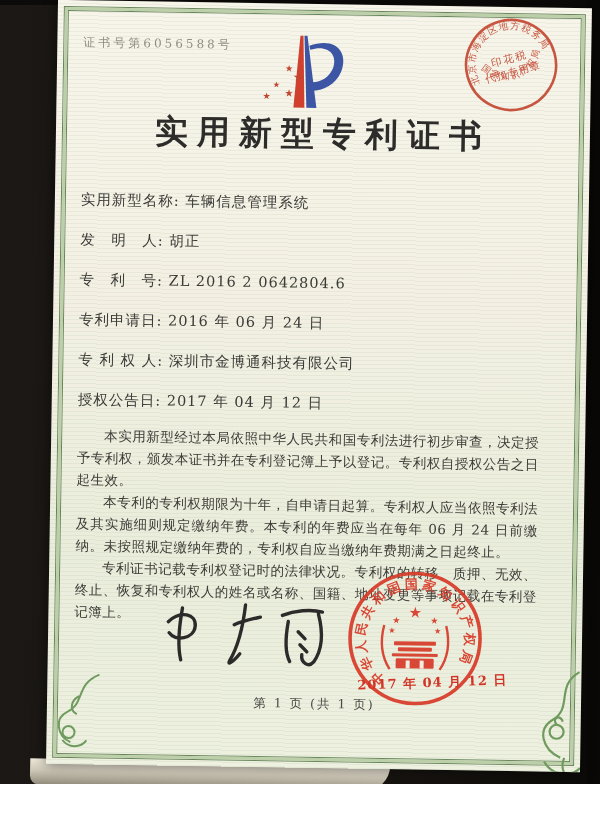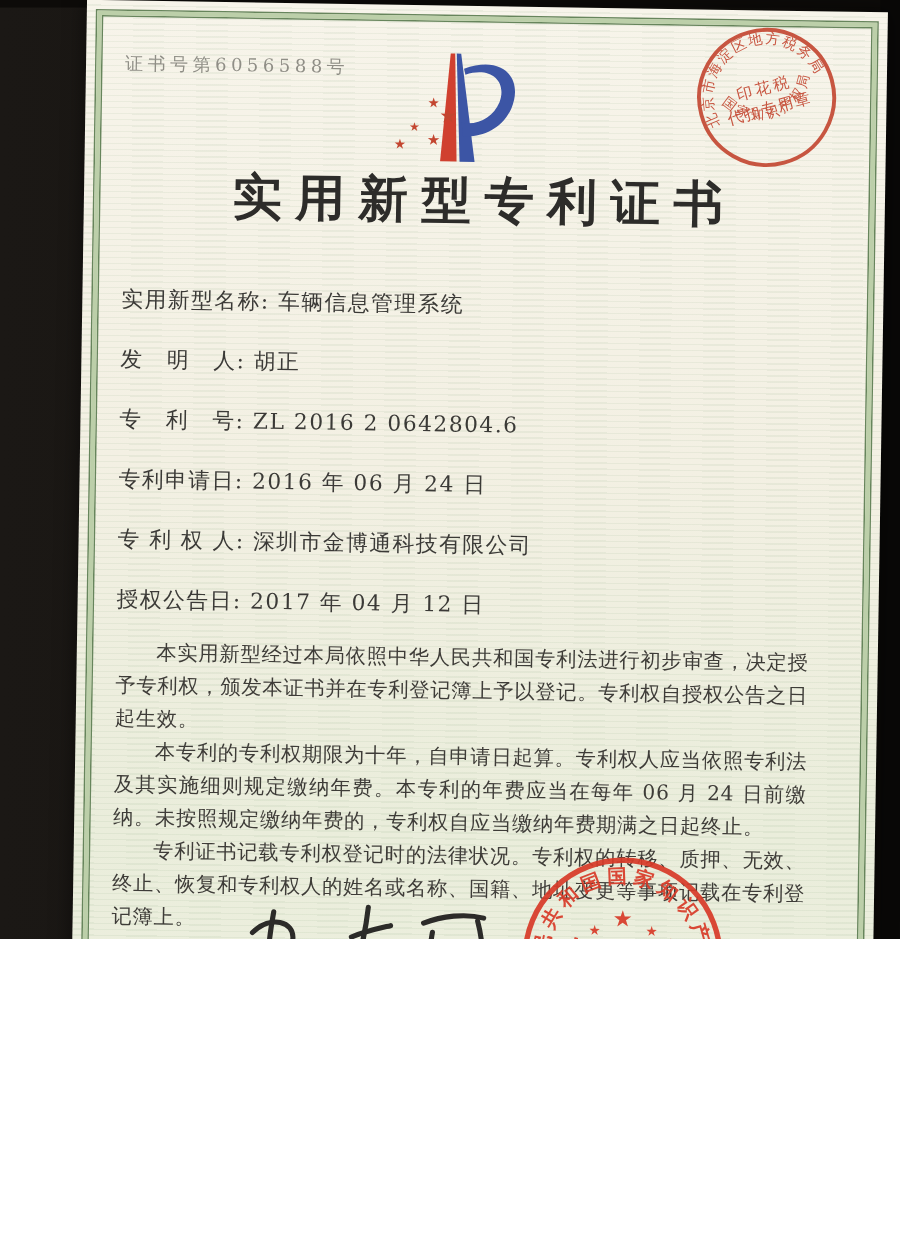--- a/index.html
+++ b/index.html
@@ -1,17 +1,17 @@
 <!DOCTYPE html>
 <html><head>
 <meta charset="utf-8">
 <style>
   html,body{margin:0;padding:0;}
   .scene{
-    position:relative;width:600px;height:626px;overflow:hidden;
+    position:relative;width:600px;height:784px;overflow:hidden;
     background:linear-gradient(90deg,#1b1815 0%,#16130f 70%,#0c0a08 100%);
     font-family:"DejaVu Serif","Liberation Serif",serif;
   }
   .edge-top{position:absolute;left:0;top:0;width:100%;height:5px;background:#0d0b09;}
   .edge-right{position:absolute;right:0;top:0;width:13px;height:100%;background:#090807;}
   .page-under{
     position:absolute;left:30px;top:762px;width:360px;height:26px;z-index:1;
     background:linear-gradient(180deg,#efe9da 0%,#cfc9b8 45%,#8f8a7a 100%);
     border-radius:0 0 70px 24px;transform:rotate(1.2deg);
   }

